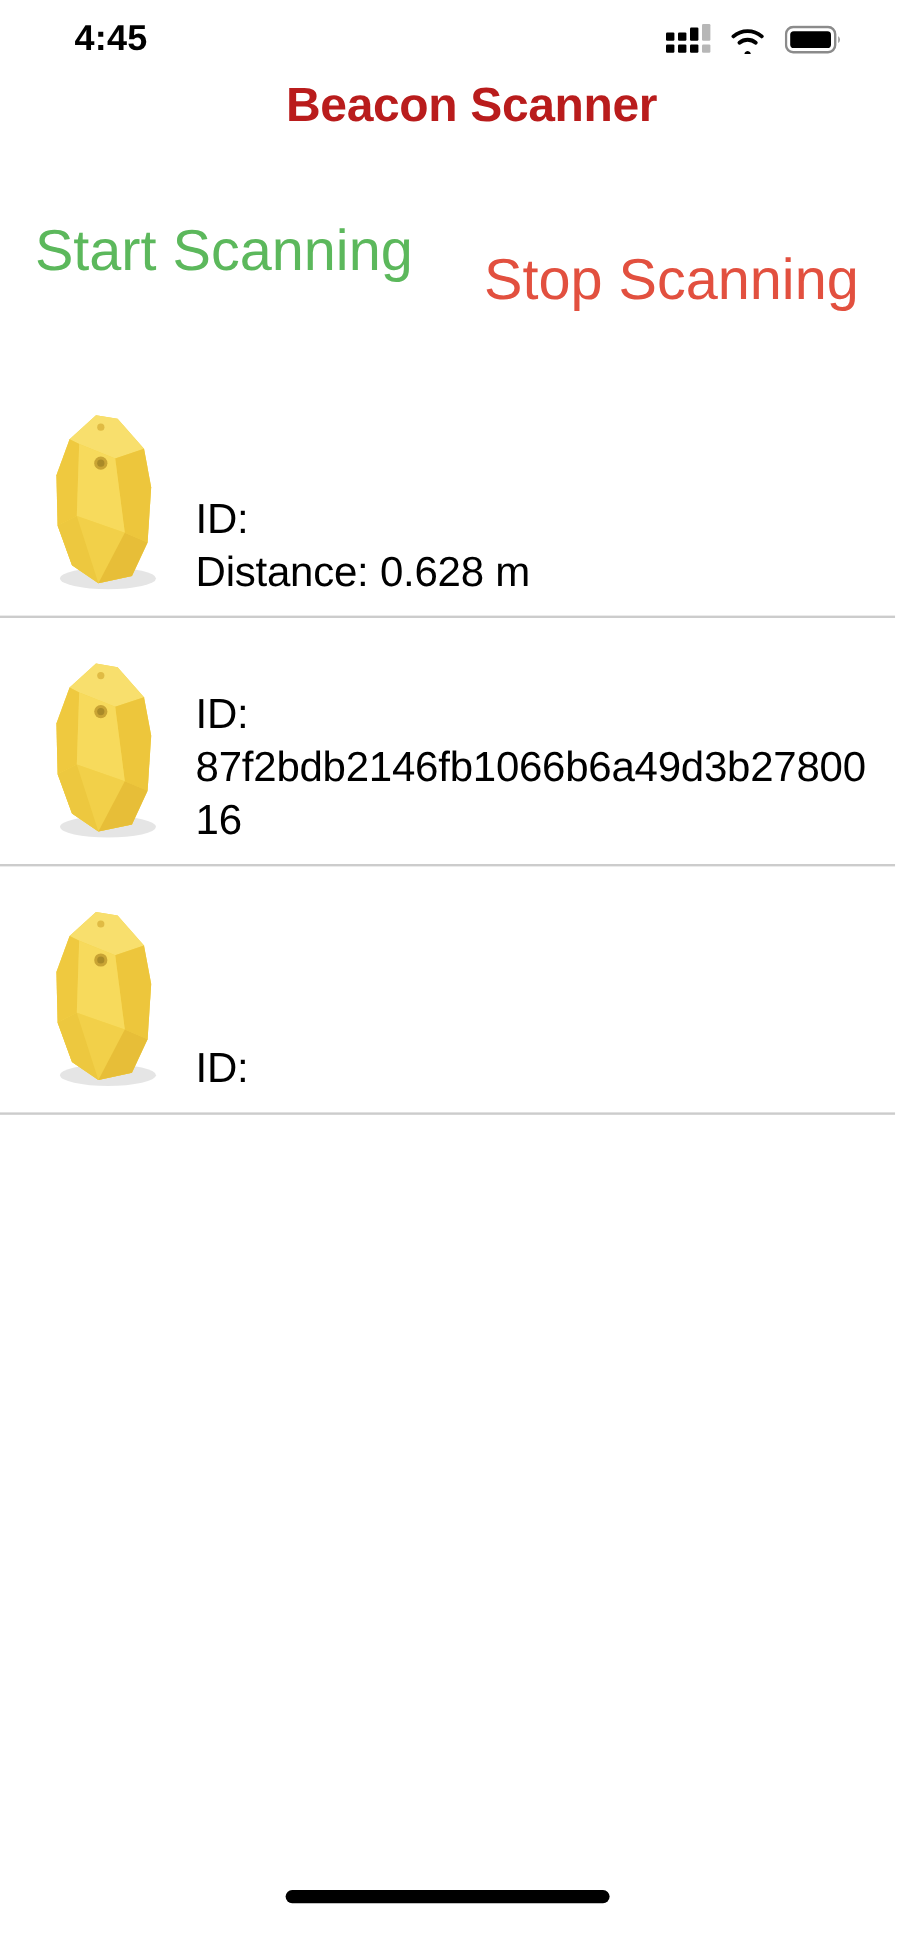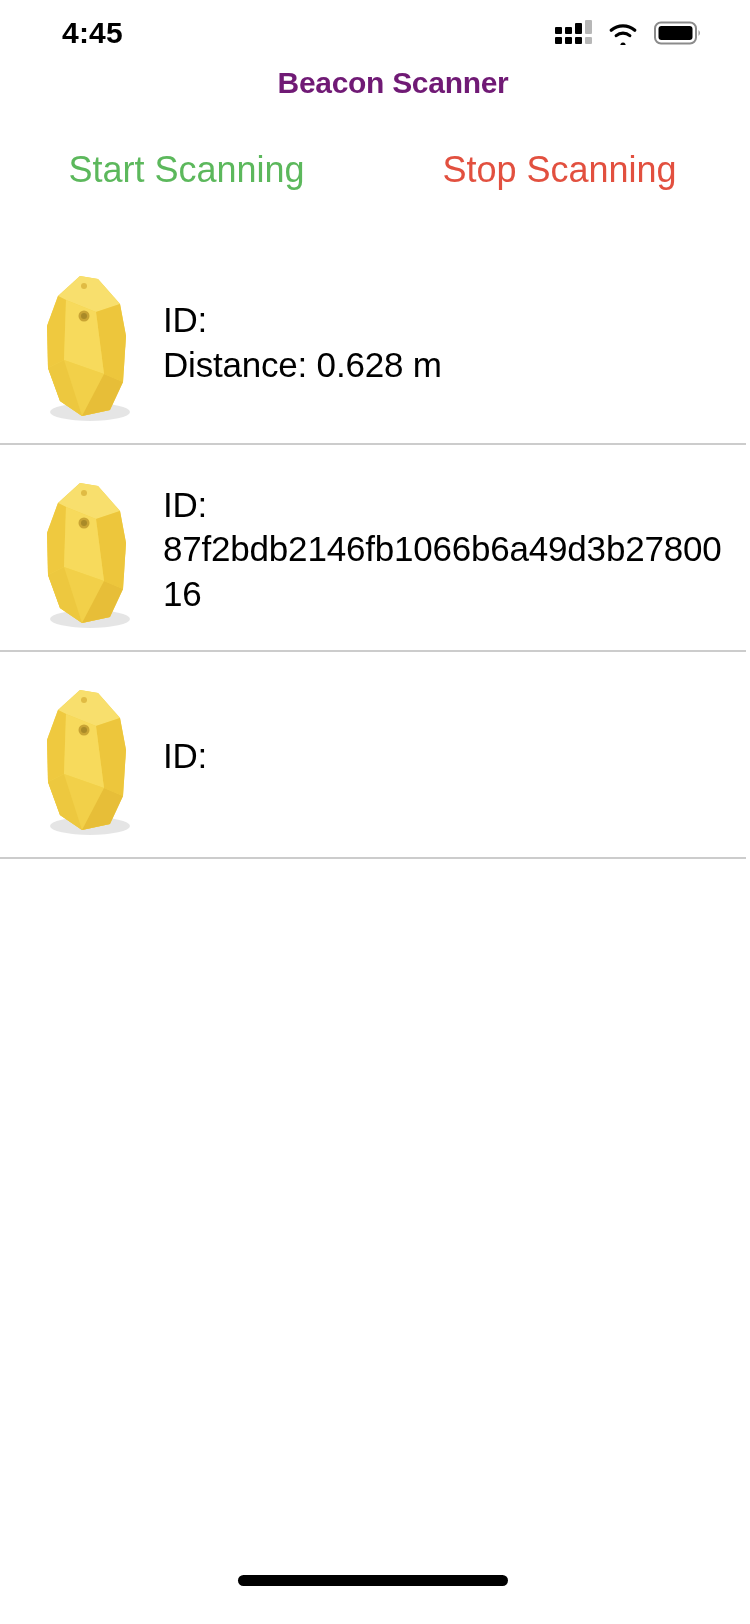--- a/index.html
+++ b/index.html
@@ -73,58 +73,58 @@
   .cell-col.c4 { opacity:0.28; }
   .cell-col.c3 .cell-seg.tall { height:11px; }
   .cell-col.c4 .cell-seg.tall { height:14px; }
 
   .wifi-icon { width:32px; height:23px; display:block; }
   .battery-icon { width:48px; height:24px; display:block; }
 
   
   .app-title {
     text-align:center;
-    font-size:30px;
+    font-size:40px;
     font-weight:bold;
-    color:#701a75;
+    color:#b91c1c;
     letter-spacing:-0.3px;
     line-height:1;
     padding-top:6px;
     padding-left:40px;
   }
 
   
   .scan-controls {
     display:flex;
     margin-top:48px;
     padding:0 0 0 0;
   }
   .scan-btn {
     flex:1;
     text-align:center;
-    font-size:36px;
+    font-size:48px;
     line-height:1;
     background:none;
     border:none;
     font-family:"Liberation Sans", sans-serif;
     cursor:pointer;
     padding:6px 0;
   }
   .scan-btn.start { color:#5CB85C; }
-  .scan-btn.stop  { color:#E2503F; }
+  .scan-btn.stop  { color:#E2503F;margin-top:48px; }
 
   
   .beacon-list {
     margin-top:44px;
     display:flex;
     flex-direction:column;
   }
   .beacon-row {
     display:flex;
-    align-items:center;
+    align-items:flex-end;
     padding:16px 18px 14px 18px;
     border-bottom:2px solid #cccccc;
     min-height:206px;
   }
 
   .beacon-thumb {
     flex:0 0 135px;
     height:175px;
     display:flex;
     align-items:center;

